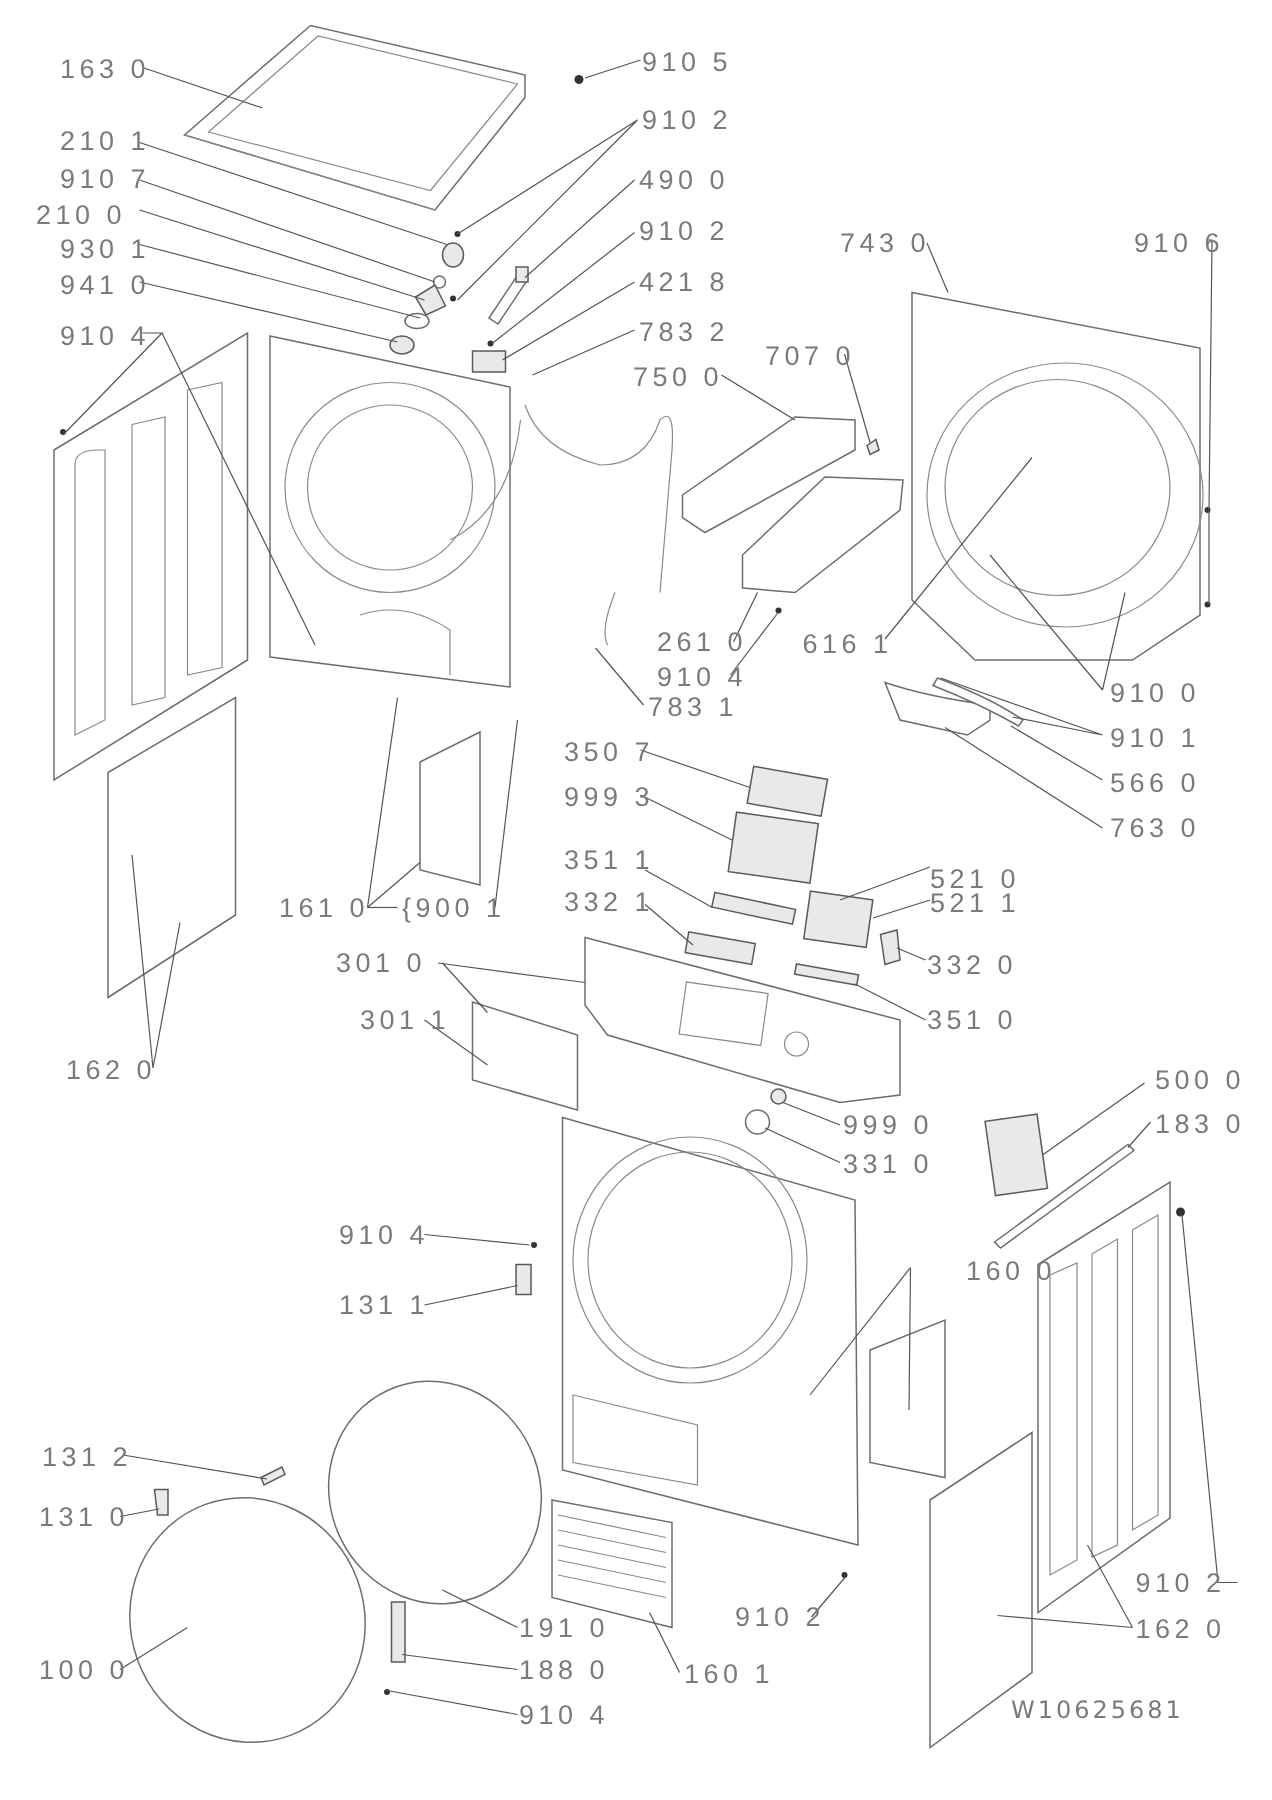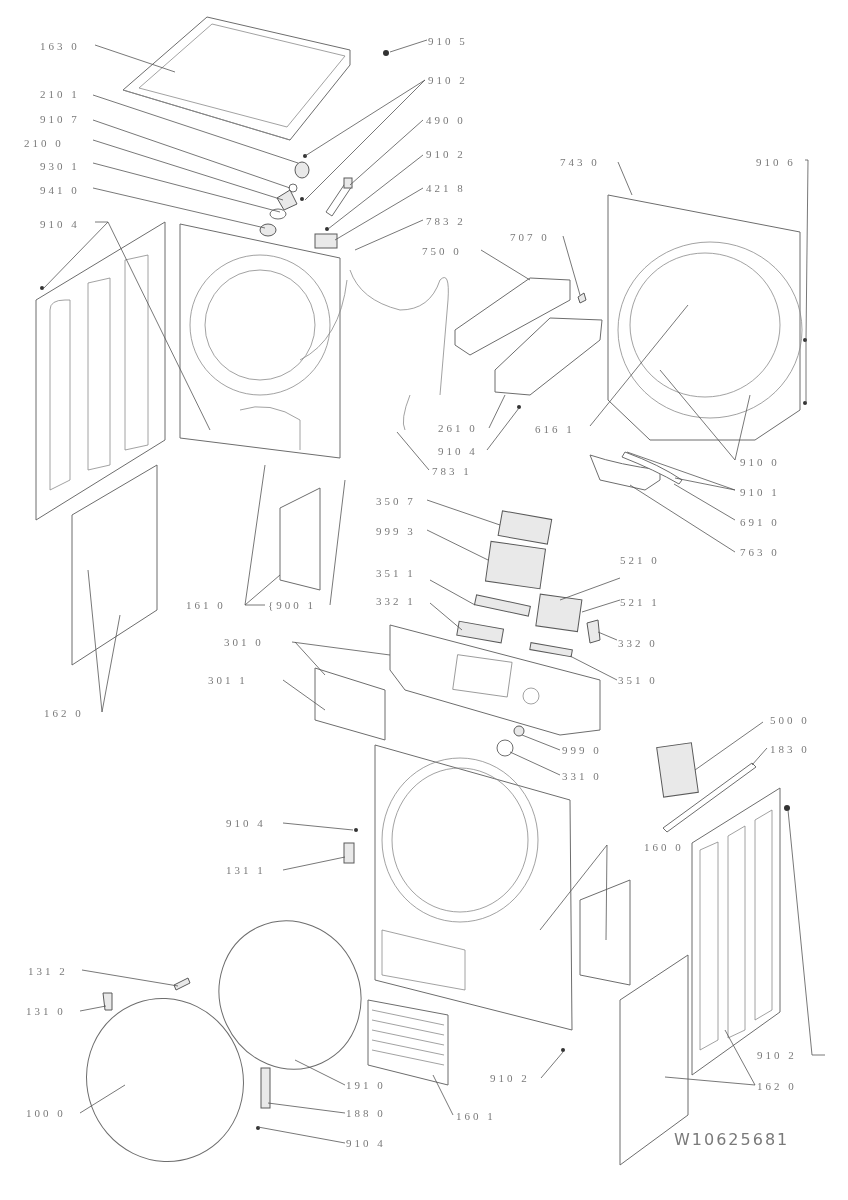--- a/index.html
+++ b/index.html
@@ -1,19 +1,19 @@
 <!DOCTYPE html>
 <html><head>
 <meta charset="utf-8">
 <style>
   html, body { margin:0; padding:0; background:#ffffff; }
   body { width:848px; height:1200px; position:relative; overflow:hidden;
          font-family:"DejaVu Sans", sans-serif; color:#777; }
   #canvas { position:absolute; left:0; top:0; width:848px; height:1200px; }
-  .lbl { position:absolute; font-family:Liberation Serif, serif; font-size:11px;
+  .lbl { position:absolute; font-family:Liberation Sans, sans-serif; font-size:18px;
          letter-spacing:3px; color:#7a7a7a; white-space:pre; line-height:20px; }
   .doc { position:absolute; font-family:"DejaVu Sans", sans-serif; font-size:16px;
          letter-spacing:2px; color:#7a7a7a; }
   svg .p { fill:#fff; stroke:#6d6d6d; stroke-width:1; }
   svg .pd { fill:#e9e9e9; stroke:#5a5a5a; stroke-width:1; }
   svg .ln { stroke:#555; stroke-width:0.8; fill:none; }
   svg .th { stroke:#8a8a8a; stroke-width:0.8; fill:none; }
   svg .dot { fill:#333; }
 </style>
 </head>
@@ -222,34 +222,34 @@
 <div class="lbl" style="left:422px;top:241px">750 0</div>
 <div class="lbl" style="left:510px;top:227px">707 0</div>
 <div class="lbl" style="left:560px;top:152px">743 0</div>
 <div class="lbl" style="left:756px;top:152px">910 6</div>
 <div class="lbl" style="left:438px;top:418px">261 0</div>
 <div class="lbl" style="left:438px;top:441px">910 4</div>
 <div class="lbl" style="left:432px;top:461px">783 1</div>
 <div class="lbl" style="left:535px;top:419px">616 1</div>
 <div class="lbl" style="left:740px;top:452px">910 0</div>
 <div class="lbl" style="left:740px;top:482px">910 1</div>
-<div class="lbl" style="left:740px;top:512px">691 0</div>
+<div class="lbl" style="left:740px;top:512px">566 0</div>
 <div class="lbl" style="left:740px;top:542px">763 0</div>
 <div class="lbl" style="left:376px;top:491px">350 7</div>
 <div class="lbl" style="left:376px;top:521px">999 3</div>
 <div class="lbl" style="left:376px;top:563px">351 1</div>
 <div class="lbl" style="left:376px;top:591px">332 1</div>
-<div class="lbl" style="left:620px;top:550px">521 0</div>
+<div class="lbl" style="left:620px;top:576px">521 0</div>
 <div class="lbl" style="left:620px;top:592px">521 1</div>
 <div class="lbl" style="left:618px;top:633px">332 0</div>
 <div class="lbl" style="left:618px;top:670px">351 0</div>
 <div class="lbl" style="left:186px;top:595px">161 0</div>
 <div class="lbl" style="left:268px;top:595px">{900 1</div>
 <div class="lbl" style="left:224px;top:632px">301 0</div>
-<div class="lbl" style="left:208px;top:670px">301 1</div>
+<div class="lbl" style="left:240px;top:670px">301 1</div>
 <div class="lbl" style="left:44px;top:703px">162 0</div>
 <div class="lbl" style="left:562px;top:740px">999 0</div>
 <div class="lbl" style="left:562px;top:766px">331 0</div>
 <div class="lbl" style="left:770px;top:710px">500 0</div>
 <div class="lbl" style="left:770px;top:739px">183 0</div>
 <div class="lbl" style="left:226px;top:813px">910 4</div>
 <div class="lbl" style="left:226px;top:860px">131 1</div>
 <div class="lbl" style="left:644px;top:837px">160 0</div>
 <div class="lbl" style="left:28px;top:961px">131 2</div>
 <div class="lbl" style="left:26px;top:1001px">131 0</div>

